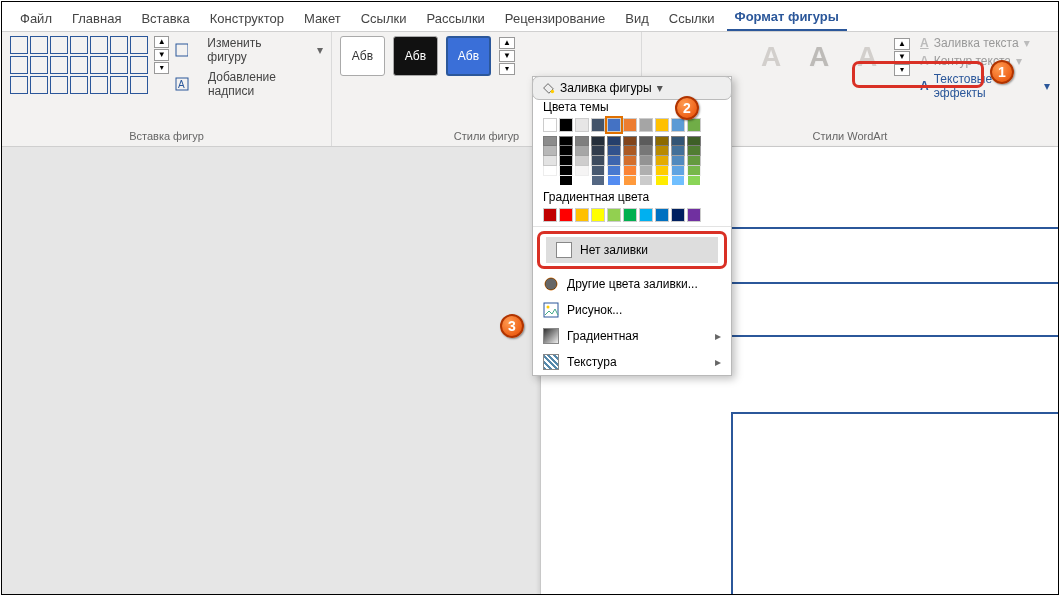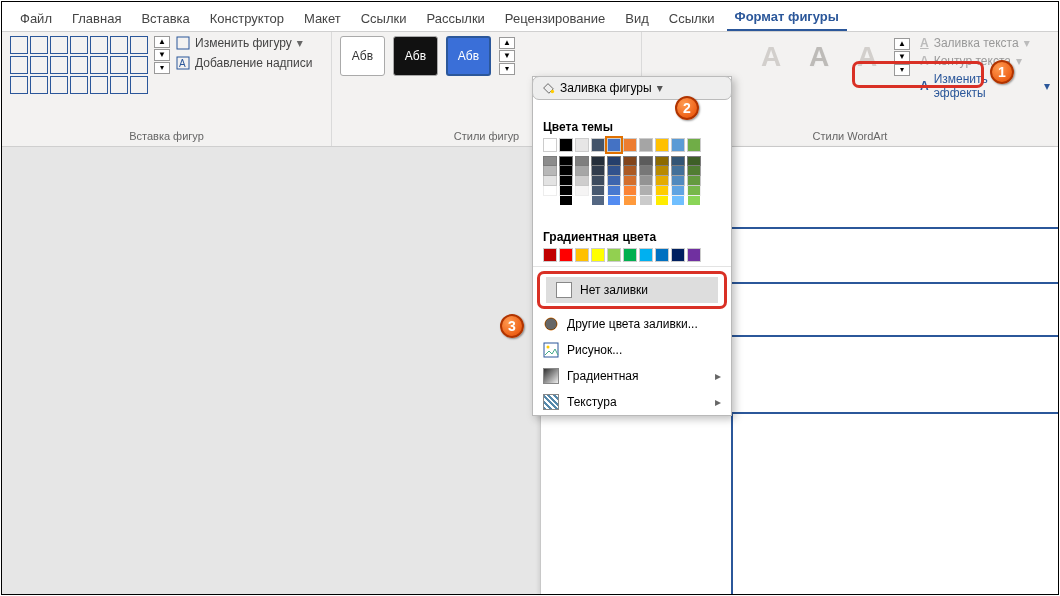--- a/index.html
+++ b/index.html
@@ -21,21 +21,21 @@
   .callout { display:inline-flex; align-items:center; justify-content:center; width:24px; height:24px; background: radial-gradient(circle at 35% 30%, #ff9b52, #e74a00); color:#fff; font-weight:700; border-radius:50%; border:2px solid #b03400; font-size:14px; box-shadow:1px 1px 2px rgba(0,0,0,0.4);}
   .ring { border:3px solid #d93025; border-radius:7px; }
 
   .ribbon { background:#f3f2f1; height:115px; border-bottom:1px solid #cfcfcf; display:flex; position:relative; }
   .group { border-right:1px solid #dadada; padding:4px 8px 0 8px; display:flex; flex-direction:column; justify-content:space-between; height:100%; }
   .group-label { font-size:11px; color:#666; text-align:center; padding:3px 0 4px; }
   .shapes-grid { display:grid; grid-template-columns: repeat(7, 18px); grid-auto-rows:18px; gap:2px; }
   .shapes-grid div { border:1px solid #4a6; border-color:#2b579a; width:18px; height:18px; } 
   .shapes-side { display:flex; gap:6px; }
   .shape-actions { display:flex; flex-direction:column; gap:6px; font-size:12px; color:#444; }
-  .shape-actions div { display:flex; align-items:center; gap:5px;text-align:center; }
+  .shape-actions div { display:flex; align-items:center; gap:19px; }
 
   .styles-row { display:flex; gap:8px; align-items:center; }
   .style-swatch { width:45px; height:40px; border:1px solid #aaa; border-radius:3px; display:flex; align-items:center; justify-content:center; font-size:12px; }
   .sw1 { background:#fff; color:#333; }
   .sw2 { background:#111; color:#fff; }
   .sw3 { background:#3a6fd8; color:#fff; border:2px solid #2b579a;}
   .style-nav { width:16px; display:flex; flex-direction:column; gap:1px; }
   .style-nav div { height:12px; border:1px solid #999; background:#fff; font-size:8px; text-align:center; line-height:10px;}
 
   .wordart { display:flex; gap:6px; align-items:center; }
@@ -47,21 +47,21 @@
   .canvas { flex:1; display:flex; background:#e6e6e6; }
   .gutter { width:538px; background:#e6e6e6; }
   .page { flex:1; background:#fff; border-left:1px solid #c8c8c8; position:relative; box-shadow: -2px 0 3px rgba(0,0,0,0.08);}
   .page .shape1 { position:absolute; right:0; top:80px; width:410px; height:110px; border:2px solid #2b579a; border-radius:55px 0 0 55px; border-right:none;}
   .page .shape1::after{ content:""; position:absolute; left:55px; top:53px; right:0; height:0; border-top:2px solid #2b579a;}
   .page .line2 { position:absolute; left:190px; right:0; top:265px; height:0; border-top:2px solid #2b579a;}
   .page .vline { position:absolute; left:190px; top:265px; bottom:0; width:0; border-left:2px solid #2b579a;}
 
   .dropdown { position:absolute; left:532px; top:76px; width:200px; background:#fff; border:1px solid #b9b9b9; box-shadow:3px 3px 8px rgba(0,0,0,0.25); font-size:12px; z-index:50; }
   .dropdown .header-item { padding:4px 8px; background:#eee; border:1px solid #bbb; margin:-1px -1px 0 -1px; display:flex; align-items:center; gap:5px; position:relative;}
-  .dropdown .section-title { font-weight:700; padding:20px 10px 4px; }
+  .dropdown .section-title { font-weight:400; padding:0 10px 4px; }
   .swatch-row { display:flex; gap:2px; padding:0 10px; }
   .swatch-row span { width:14px; height:14px; border:1px solid #ccc; }
   .shade-grid { display:flex; gap:2px; padding:4px 10px; }
   .shade-col { display:flex; flex-direction:column; gap:0; }
   .shade-col span { width:14px; height:10px; border:1px solid #e0e0e0; border-top:none;}
   .shade-col span:first-child{border-top:1px solid #e0e0e0;}
   .dd-item { padding:5px 10px; display:flex; align-items:center; gap:8px; }
   .dd-item .chev { margin-left:auto; color:#666; }
   .no-fill-wrap { padding:3px 6px; margin:2px 4px;}
   .dd-sep { border-top:1px solid #e3e3e3; margin:4px 0; }
@@ -176,21 +176,21 @@
               <span>Заливка текста</span>
               <span style="color:#bbb"> ▾</span>
             </div>
           <div>
               <span style="color:#bbb;font-weight:700">A</span>
               <span>Контур текста</span>
               <span style="color:#bbb"> ▾</span>
             </div>
           <div style="color:#2b579a">
               <span style="font-weight:700">A</span>
-              <span>Изменить эффекты</span>
+              <span>Текстовые эффекты</span>
               <span> ▾</span>
             </div>
         </div>
       </div>
       <div class="group-label">Стили WordArt</div>
     </div>
   </div>
 
   <div class="canvas">
     <div class="gutter"></div>

